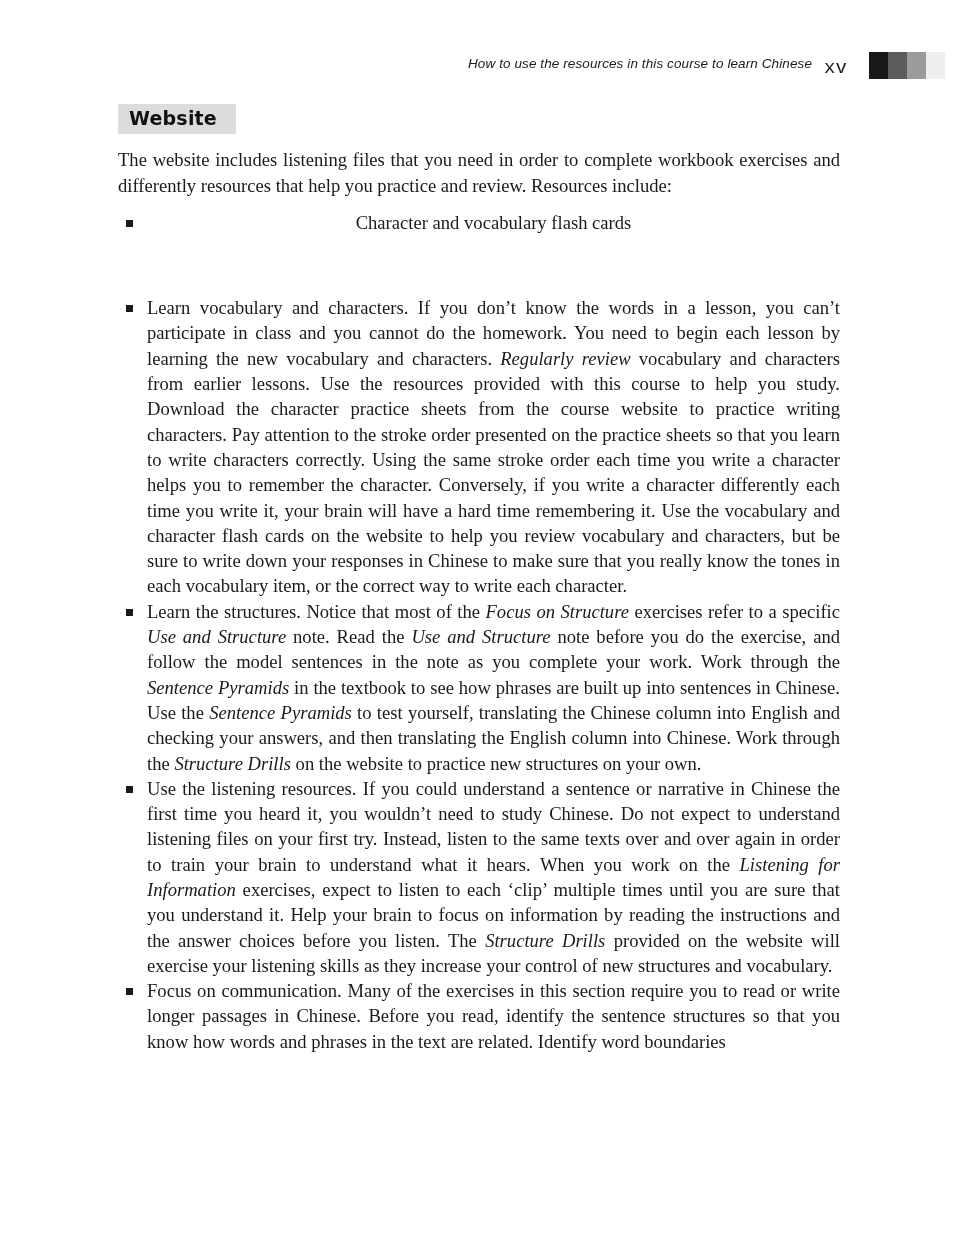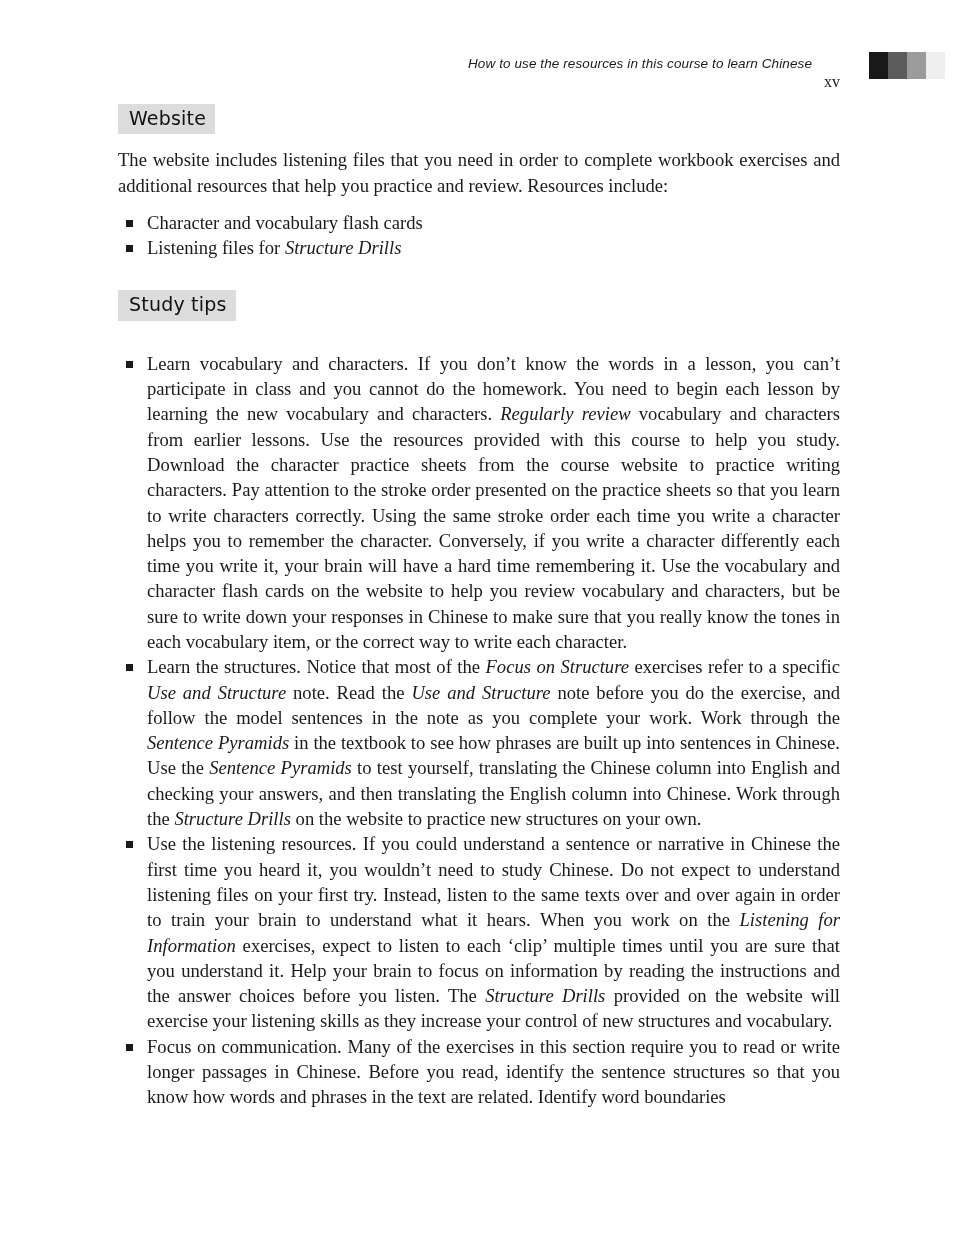--- a/index.html
+++ b/index.html
@@ -40,24 +40,23 @@
     font-style: italic;
     font-size: 13.5px;
     letter-spacing: 0.1px;
     color: #1a1a1a;
     white-space: nowrap;
   }
   .rh-folio {
     position: absolute;
     left: 824px;
     top: 5px;
-    font-family: Liberation Serif, serif;
-    font-size: 16px;
+    font-family: Liberation Mono, monospace;
+    font-size: 19px;
     color: #1a1a1a;
-    margin-top: 16px;
   }
   .rh-blocks {
     position: absolute;
     left: 869px;
     top: 0px;
     display: flex;
     height: 27px;
     width: 76px;
   }
   .rh-block { height: 100%; }
@@ -73,23 +72,23 @@
     top: 104px;
     width: 722px;
   }
 
   
   .section-head {
     display: inline-block;
     background: #dcdcdc;
     font-family: "DejaVu Sans", "Liberation Sans", sans-serif;
     font-size: 19px;
-    font-weight: 400;
+    font-weight: 700;
     color: #111111;
-    padding: 4px 9px 5px 11px;
+    padding: 4px 19px 5px 11px;
     line-height: 1.12;
     letter-spacing: 0.2px;
   }
   .head-wrap-website { margin: 0 0 0 0; }
   .head-wrap-study { margin: 0; }
 
   
   p.body {
     margin: 13px 0 0 0;
     font-size: 18.6px;
@@ -118,21 +117,21 @@
     position: absolute;
     left: 8px;
     top: 10px;
     width: 7px;
     height: 7px;
     background: #1a1a1a;
   }
 
   
   ul.simple > li {
-    text-align: left;
+    text-align: center;
     margin-bottom: 0px;
   }
 
   
   ul.tips { margin-top: 30px; }
   ul.tips > li {
     text-align: justify;
     text-justify: inter-word;
     margin-bottom: 0px;
   }
@@ -157,32 +156,28 @@
       <div class="rh-block b3" style="background: rgb(238, 238, 238);"></div>
     </div>
   </div>
 
   <div class="content">
 
     <div class="head-wrap-website">
       <span class="section-head">Website</span>
     </div>
 
-    <p class="body">The website includes listening files that you need in order to complete workbook exercises and additional resources that help you practice and review. Resources include:</p>
+    <p class="body">The website includes listening files that you need in order to complete workbook exercises and differently resources that help you practice and review. Resources include:</p>
 
     <ul class="bullets simple" id="website-list">
         <li><span>Character and vocabulary flash cards</span></li>
-        <li><span>Listening files for </span><i>Structure Drills</i></li>
       </ul>
 
     <div class="spacer-sections"></div>
 
-    <div class="head-wrap-study">
-      <span class="section-head">Study tips</span>
-    </div>
 
     <ul class="bullets tips" id="tips-list">
         <li><span>Learn vocabulary and characters. If you don’t know the words in a lesson, you can’t participate in class and you cannot do the homework. You need to begin each lesson by learning the new vocabulary and characters. </span><i>Regularly review</i><span> vocabulary and characters from earlier lessons. Use the resources provided with this course to help you study. Download the character practice sheets from the course website to practice writing characters. Pay attention to the stroke order presented on the practice sheets so that you learn to write characters correctly. Using the same stroke order each time you write a character helps you to remember the character. Conversely, if you write a character differently each time you write it, your brain will have a hard time remembering it. Use the vocabulary and character flash cards on the website to help you review vocabulary and characters, but be sure to write down your responses in Chinese to make sure that you really know the tones in each vocabulary item, or the correct way to write each character.</span></li>
         <li><span>Learn the structures. Notice that most of the </span><i>Focus on Structure</i><span> exercises refer to a specific </span><i>Use and Structure</i><span> note. Read the </span><i>Use and Structure</i><span> note before you do the exercise, and follow the model sentences in the note as you complete your work. Work through the </span><i>Sentence Pyramids</i><span> in the textbook to see how phrases are built up into sentences in Chinese. Use the </span><i>Sentence Pyramids</i><span> to test yourself, translating the Chinese column into English and checking your answers, and then translating the English column into Chinese. Work through the </span><i>Structure Drills</i><span> on the website to practice new structures on your own.</span></li>
         <li><span>Use the listening resources. If you could understand a sentence or narrative in Chinese the first time you heard it, you wouldn’t need to study Chinese. Do not expect to understand listening files on your first try. Instead, listen to the same texts over and over again in order to train your brain to understand what it hears. When you work on the </span><i>Listening for Information</i><span> exercises, expect to listen to each ‘clip’ multiple times until you are sure that you understand it. Help your brain to focus on information by reading the instructions and the answer choices before you listen. The </span><i>Structure Drills</i><span> provided on the website will exercise your listening skills as they increase your control of new structures and vocabulary.</span></li>
         <li><span>Focus on communication. Many of the exercises in this section require you to read or write longer passages in Chinese. Before you read, identify the sentence structures so that you know how words and phrases in the text are related. Identify word boundaries</span></li>
       </ul>
 
   </div>
 </div>

